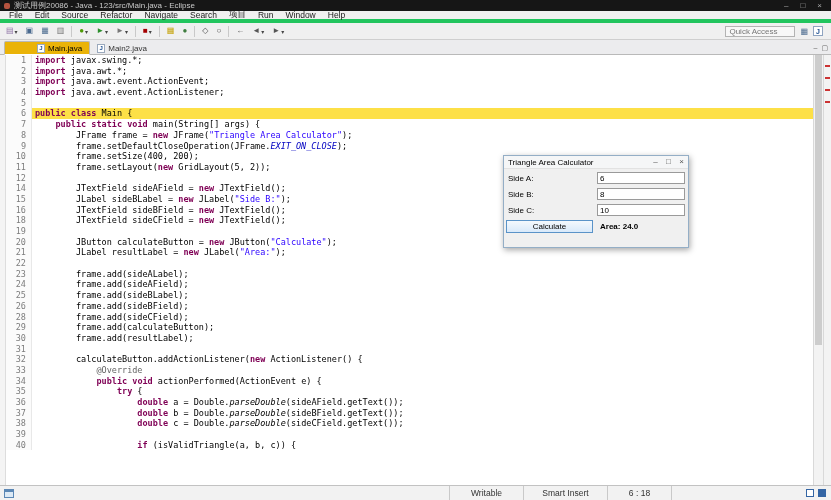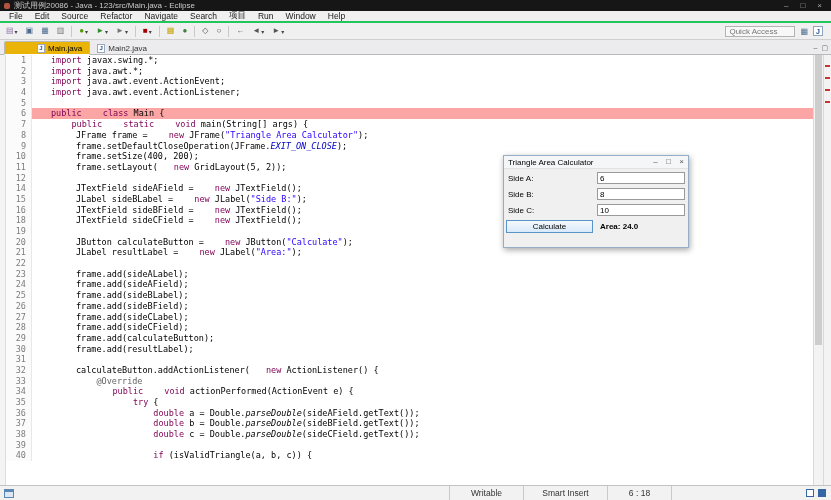--- a/index.html
+++ b/index.html
@@ -5,21 +5,21 @@
   * { box-sizing: border-box; margin: 0; padding: 0; }
   html,body { width:831px; height:500px; overflow:hidden; }
   body { font-family:"Liberation Sans",sans-serif; background:#fff; position:relative; }
 
   
   .titlebar { height:11px; background:#161616; display:flex; align-items:center; color:#c9c9c9; font-size:8px; }
   .app-icon { width:6px; height:6px; margin:0 4px 0 4px; background:#b5533f; border-radius:2px; }
   .win-controls { margin-left:auto; display:flex; gap:12px; padding-right:9px; color:#a8a8a8; font-size:8px; line-height:9px; }
 
   
-  .menubar { height:12px; background:#f0f0f0; border-bottom:2px solid #22c55e; display:flex; align-items:center; padding-left:3px; font-size:8.5px; color:#1a1a1a; }
+  .menubar { height:12px; background:#f0f0f0; border-bottom:4px solid #22c55e; display:flex; align-items:center; padding-left:3px; font-size:8.5px; color:#1a1a1a; }
   .menu-item { padding:0 6px; cursor:default; }
 
   
   .toolbar { height:17px; background:#f0f0f0; border-bottom:1px solid #cfcfcf; display:flex; align-items:center; padding:0 2px; }
   .tb-btn { display:inline-flex; align-items:center; height:13px; padding:0 2px; margin:0 1px; border:1px solid transparent; }
   .tb-glyph { font-size:8px; line-height:8px; }
   .tb-caret { font-size:6px; color:#444; margin-left:1px; }
   .tb-sep { width:1px; height:11px; background:#c9c9c9; margin:0 3px; display:inline-block; }
   .qa-wrap { margin-left:auto; display:flex; align-items:center; gap:5px; padding-right:6px; }
   .qa-box { width:70px; height:11px; border:1px solid #b3b3b3; background:#f7f7f7; font-size:8px; color:#777; display:flex; align-items:center; padding-left:3px; }
@@ -33,22 +33,22 @@
   .jicon { width:8px; height:9px; background:#fff; border:1px solid #9aa9bd; color:#1d4f91; font-size:6px; font-weight:bold; line-height:7px; text-align:center; }
   .tabrow-right { margin-left:auto; display:flex; gap:4px; padding:0 3px 3px 0; color:#666; font-size:7px; line-height:7px; }
 
   
   .editor { height:430px; display:flex; position:relative; overflow:hidden; }
   .rail { width:6px; background:#f4f4f4; border-right:1px solid #ddd; }
   .code-col { flex:1; display:flex; flex-direction:column; overflow:hidden; font-family:"DejaVu Sans Mono",monospace; font-size:8.5px; line-height:10.7px; }
   .cl { display:flex; height:10.7px; }
   .ln { width:26px; flex:0 0 26px; text-align:right; padding-right:5px; color:#7d7d7d; background:#fbfbfb; border-right:1px solid #e8e8e8; }
   .lt { flex:1; white-space:pre; padding-left:3px; }
-  .cl.cur .lt { background:#fca5a5; }
-  .tk-k { color:#7f0055; font-weight:normal;margin-left:16px; }
+  .cl.cur .lt { background:#fde047; }
+  .tk-k { color:#7f0055; font-weight:bold; }
   .tk-s { color:#2a00ff; }
   .tk-p { color:#000; }
   .tk-a { color:#646464; }
   .tk-c { color:#0000c0; font-style:italic; }
   .tk-m { color:#000; font-style:italic; }
 
   .vscroll { width:10px; flex:0 0 10px; background:#f3f3f3; border-left:1px solid #d9d9d9; position:relative; }
   .vthumb { position:absolute; top:0; left:1px; right:1px; height:290px; background:#cdcdcd; }
   .overview { width:8px; flex:0 0 8px; background:#f3f3f3; border-left:1px solid #d9d9d9; position:relative; }
   .ov-mark { position:absolute; left:1px; width:5px; height:2px; background:#cc3333; }
@@ -278,24 +278,20 @@
       </div>
       <div class="cl">
         <span class="ln">25</span>
         <span class="lt"><span class="tk-p">        frame.add(sideBLabel);</span></span>
       </div>
       <div class="cl">
         <span class="ln">26</span>
         <span class="lt"><span class="tk-p">        frame.add(sideBField);</span></span>
       </div>
       <div class="cl">
-        <span class="ln">27</span>
-        <span class="lt"><span class="tk-p">        frame.add(sideCLabel);</span></span>
-      </div>
-      <div class="cl">
         <span class="ln">28</span>
         <span class="lt"><span class="tk-p">        frame.add(sideCField);</span></span>
       </div>
       <div class="cl">
         <span class="ln">29</span>
         <span class="lt"><span class="tk-p">        frame.add(calculateButton);</span></span>
       </div>
       <div class="cl">
         <span class="ln">30</span>
         <span class="lt"><span class="tk-p">        frame.add(resultLabel);</span></span>

